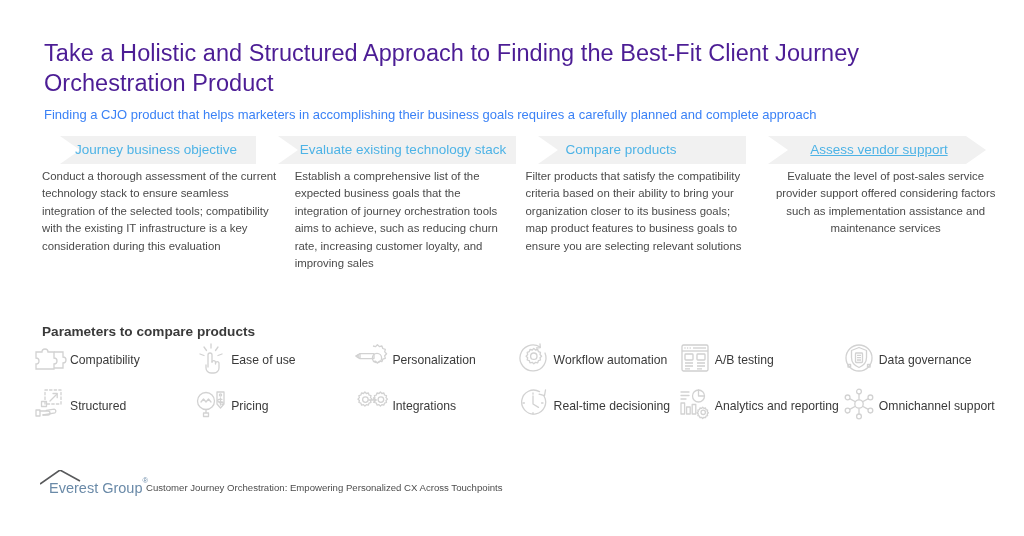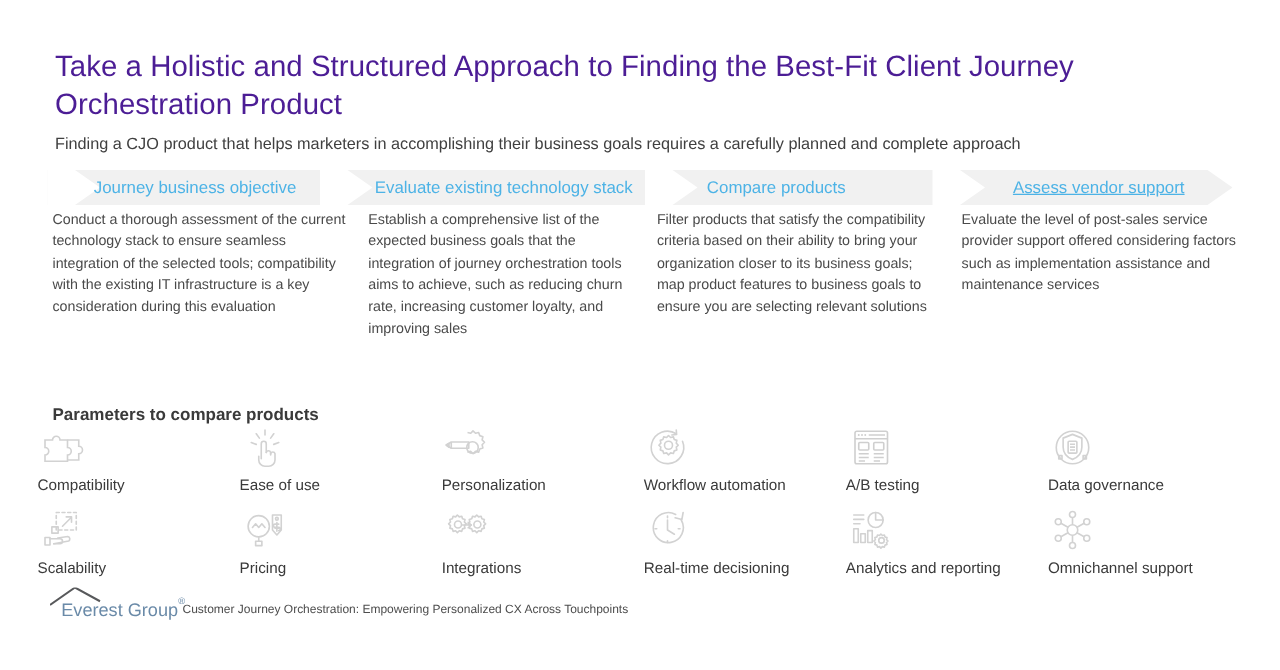--- a/index.html
+++ b/index.html
@@ -31,21 +31,21 @@
     letter-spacing: 0.05px;
     margin: 0;
   }
   #slide-subtitle {
     position: absolute;
     left: 44px;
     top: 106px;
     width: 950px;
     font-size: 13px;
     line-height: 18px;
-    color: #404040;
+    color: #3b82f6;
     font-weight: 400;
   }
 
   
   #process-band {
     position: absolute;
     left: 38px;
     top: 136px;
     width: 948px;
     height: 28px;
@@ -79,21 +79,21 @@
     display: flex;
     gap: 0;
   }
   .col {
     width: 228px;
     margin-right: 18px;
     font-size: 11.4px;
     line-height: 17.4px;
     color: #4a4a4a;
   }
-  .col:last-child { margin-right: 0; }
+  .col:last-child { margin-right: 0; text-align: center; }
   .col.c0 { width: 215px; }
   .col.c1 { width: 243px; margin-right: 12px; }
   .col.c2 { width: 228px; margin-right: 18px; }
   .col.c3 { width: 235px; margin-right: 0; }
 
   
   #params-heading {
     position: absolute;
     left: 42px;
     top: 324px;
@@ -105,22 +105,22 @@
     position: absolute;
     left: 30px;
     top: 340px;
     width: 970px;
     display: grid;
     grid-template-columns: repeat(6, 1fr);
     grid-row-gap: 10px;
   }
   .param {
     display: flex;
-    flex-direction: column;
-    align-items: flex-start;
+    flex-direction: row;
+    align-items: center;
     justify-content: flex-start;
   }
   .param-icon {
     height: 36px;
     width: 40px;
     display: flex;
     align-items: center;
     justify-content: center;
   }
   .param-icon svg { display: block; }
@@ -284,21 +284,21 @@
       <svg width="36" height="32" viewBox="0 0 36 32" fill="none" stroke="#d2d2d2" stroke-width="1.3" stroke-linecap="round" stroke-linejoin="round">
         <rect x="13" y="2" width="16" height="14" stroke-dasharray="2.4 2.2"></rect>
         <path d="M18,13 l7,-7"></path>
         <path d="M21,5.5 h4.2 v4.2"></path>
         <rect x="9.5" y="13.5" width="5" height="5"></rect>
         <path d="M4,22 h4 v6 h-4 z"></path>
         <path d="M8,23 h8 a2,2 0 0 1 0,4 h-5"></path>
         <path d="M11,27 l12,-2.2 a2,2 0 0 0 -0.8,-3.6 l-8,1.2"></path>
       </svg>
     </div>
-    <div class="param-label">Scalability</div>
+    <div class="param-label">Structured</div>
   </div>
 
   <div class="param">
     <div class="param-icon">
       <svg width="36" height="32" viewBox="0 0 36 32" fill="none" stroke="#d2d2d2" stroke-width="1.3" stroke-linecap="round" stroke-linejoin="round">
         <circle cx="13" cy="13" r="8.5"></circle>
         <path d="M13,21.5 v3.5 M10.5,25 h5 v3.5 h-5 z"></path>
         <path d="M8,14 l2.5,-3 2.5,3 2.5,-3 2.5,3"></path>
         <path d="M24,4 h7 v12 l-3.5,4 l-3.5,-4 z"></path>
         <circle cx="27.5" cy="7" r="1.1"></circle>

